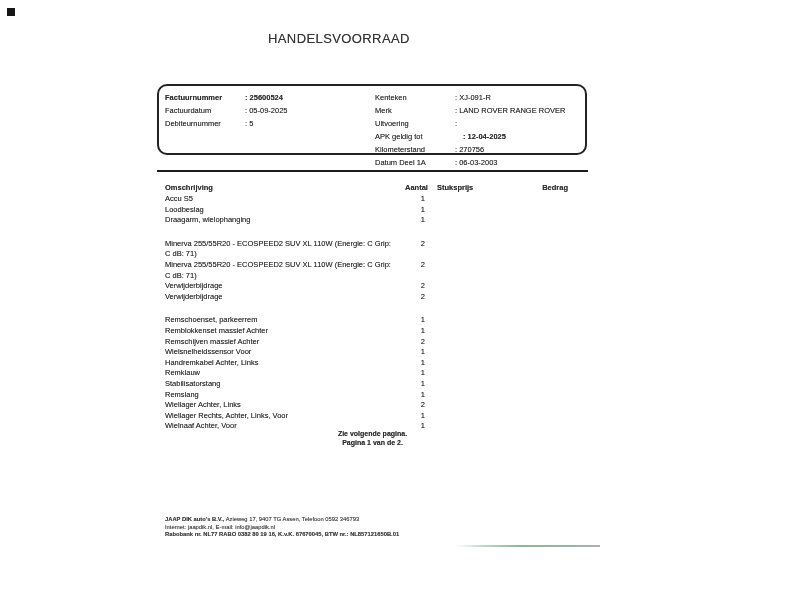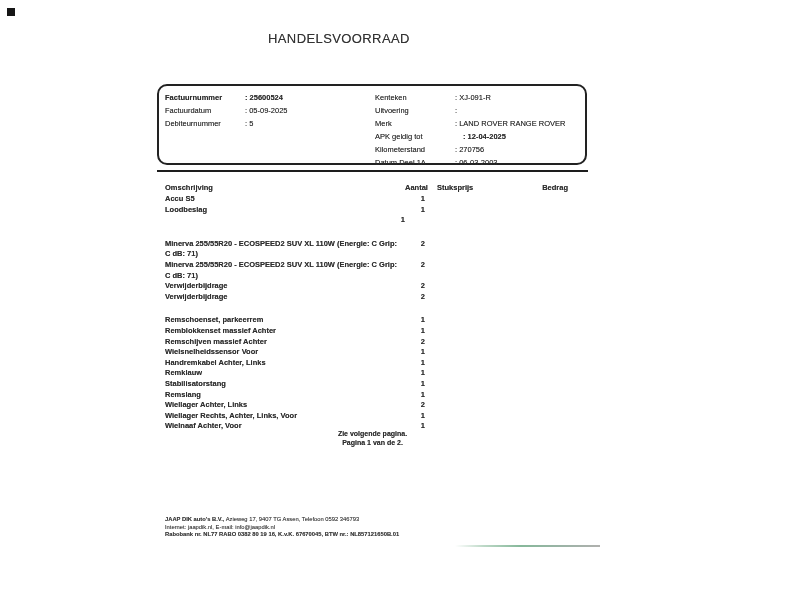--- a/index.html
+++ b/index.html
@@ -9,40 +9,40 @@
     -webkit-font-smoothing:antialiased;
   }
   .fuzz{ text-shadow:0 0 .4px rgba(40,40,40,.55); }
 
   .corner-mark{position:absolute;left:7px;top:8px;width:8px;height:8px;background:#161616;}
 
   .doc-title{position:absolute;left:268px;top:31px;font-size:13px;letter-spacing:.4px;color:#333;}
 
   
   .inv-box{
-    position:absolute;left:157px;top:84px;width:430px;height:81px;
+    position:absolute;left:157px;top:84px;width:430px;height:71px;
     border:2px solid #222;border-radius:10px;box-sizing:border-box;
   }
   .box-col{position:absolute;top:5px;font-size:7.5px;line-height:13px;}
   .box-col.left{left:6px;}
   .box-col.right{left:216px;}
   .box-row{display:flex;white-space:nowrap;}
   .box-row .lbl{width:80px;flex:0 0 80px;}
   .box-row.bold{font-weight:bold;}
   .box-row .val.vbold{font-weight:bold;margin-left:8px;}
 
   
   .items{position:absolute;left:157px;top:170px;width:431px;}
   .rule{height:2px;background:#1d1d1d;}
   .thead,.trow{
     display:grid;grid-template-columns:240px 20px 100px 63px;
     font-size:7.5px;padding-left:8px;box-sizing:border-box;
   }
   .thead{font-weight:bold;padding-top:11px;padding-bottom:2px;}
-  .trow{line-height:10.6px;font-weight:bold;}
+  .trow{line-height:10.6px;}
   .trow .desc{white-space:pre-line;}
   .qty{text-align:right;}
   .stuks{padding-left:12px;}
   .bedrag{text-align:right;padding-right:20px;}
   .group-gap{margin-top:13px;}
 
   .page-note{
     position:absolute;left:157px;top:429px;width:431px;text-align:center;
     font-size:7px;font-weight:bold;line-height:9px;
   }
@@ -82,26 +82,26 @@
           <span class="lbl">Debiteurnummer</span>
           <span class="val">: 5</span>
         </div>
       </div>
     <div class="box-col right fuzz">
         <div class="box-row">
           <span class="lbl">Kenteken</span>
           <span class="val">: XJ-091-R</span>
         </div>
         <div class="box-row">
+          <span class="lbl">Merk</span>
+          <span class="val">: LAND ROVER RANGE ROVER</span>
+        </div>
+        <div class="box-row">
           <span class="lbl">Uitvoering</span>
           <span class="val">:</span>
-        </div>
-        <div class="box-row">
-          <span class="lbl">Merk</span>
-          <span class="val">: LAND ROVER RANGE ROVER</span>
         </div>
         <div class="box-row">
           <span class="lbl">APK geldig tot</span>
           <span class="val vbold">: 12-04-2025</span>
         </div>
         <div class="box-row">
           <span class="lbl">Kilometerstand</span>
           <span class="val">: 270756</span>
         </div>
         <div class="box-row">
@@ -126,20 +126,21 @@
           <div class="stuks"></div>
           <div class="bedrag"></div>
         </div>
         <div class="trow fuzz">
           <div class="desc">Loodbeslag</div>
           <div class="qty">1</div>
           <div class="stuks"></div>
           <div class="bedrag"></div>
         </div>
         <div class="trow fuzz">
+          <div class="desc">Draagarm, wielophanging</div>
           <div class="qty">1</div>
           <div class="stuks"></div>
           <div class="bedrag"></div>
         </div>
         <div class="trow fuzz group-gap">
           <div class="desc">Minerva 255/55R20 - ECOSPEED2 SUV XL 110W (Energie: C Grip:
 C dB: 71)</div>
           <div class="qty">2</div>
           <div class="stuks"></div>
           <div class="bedrag"></div>

